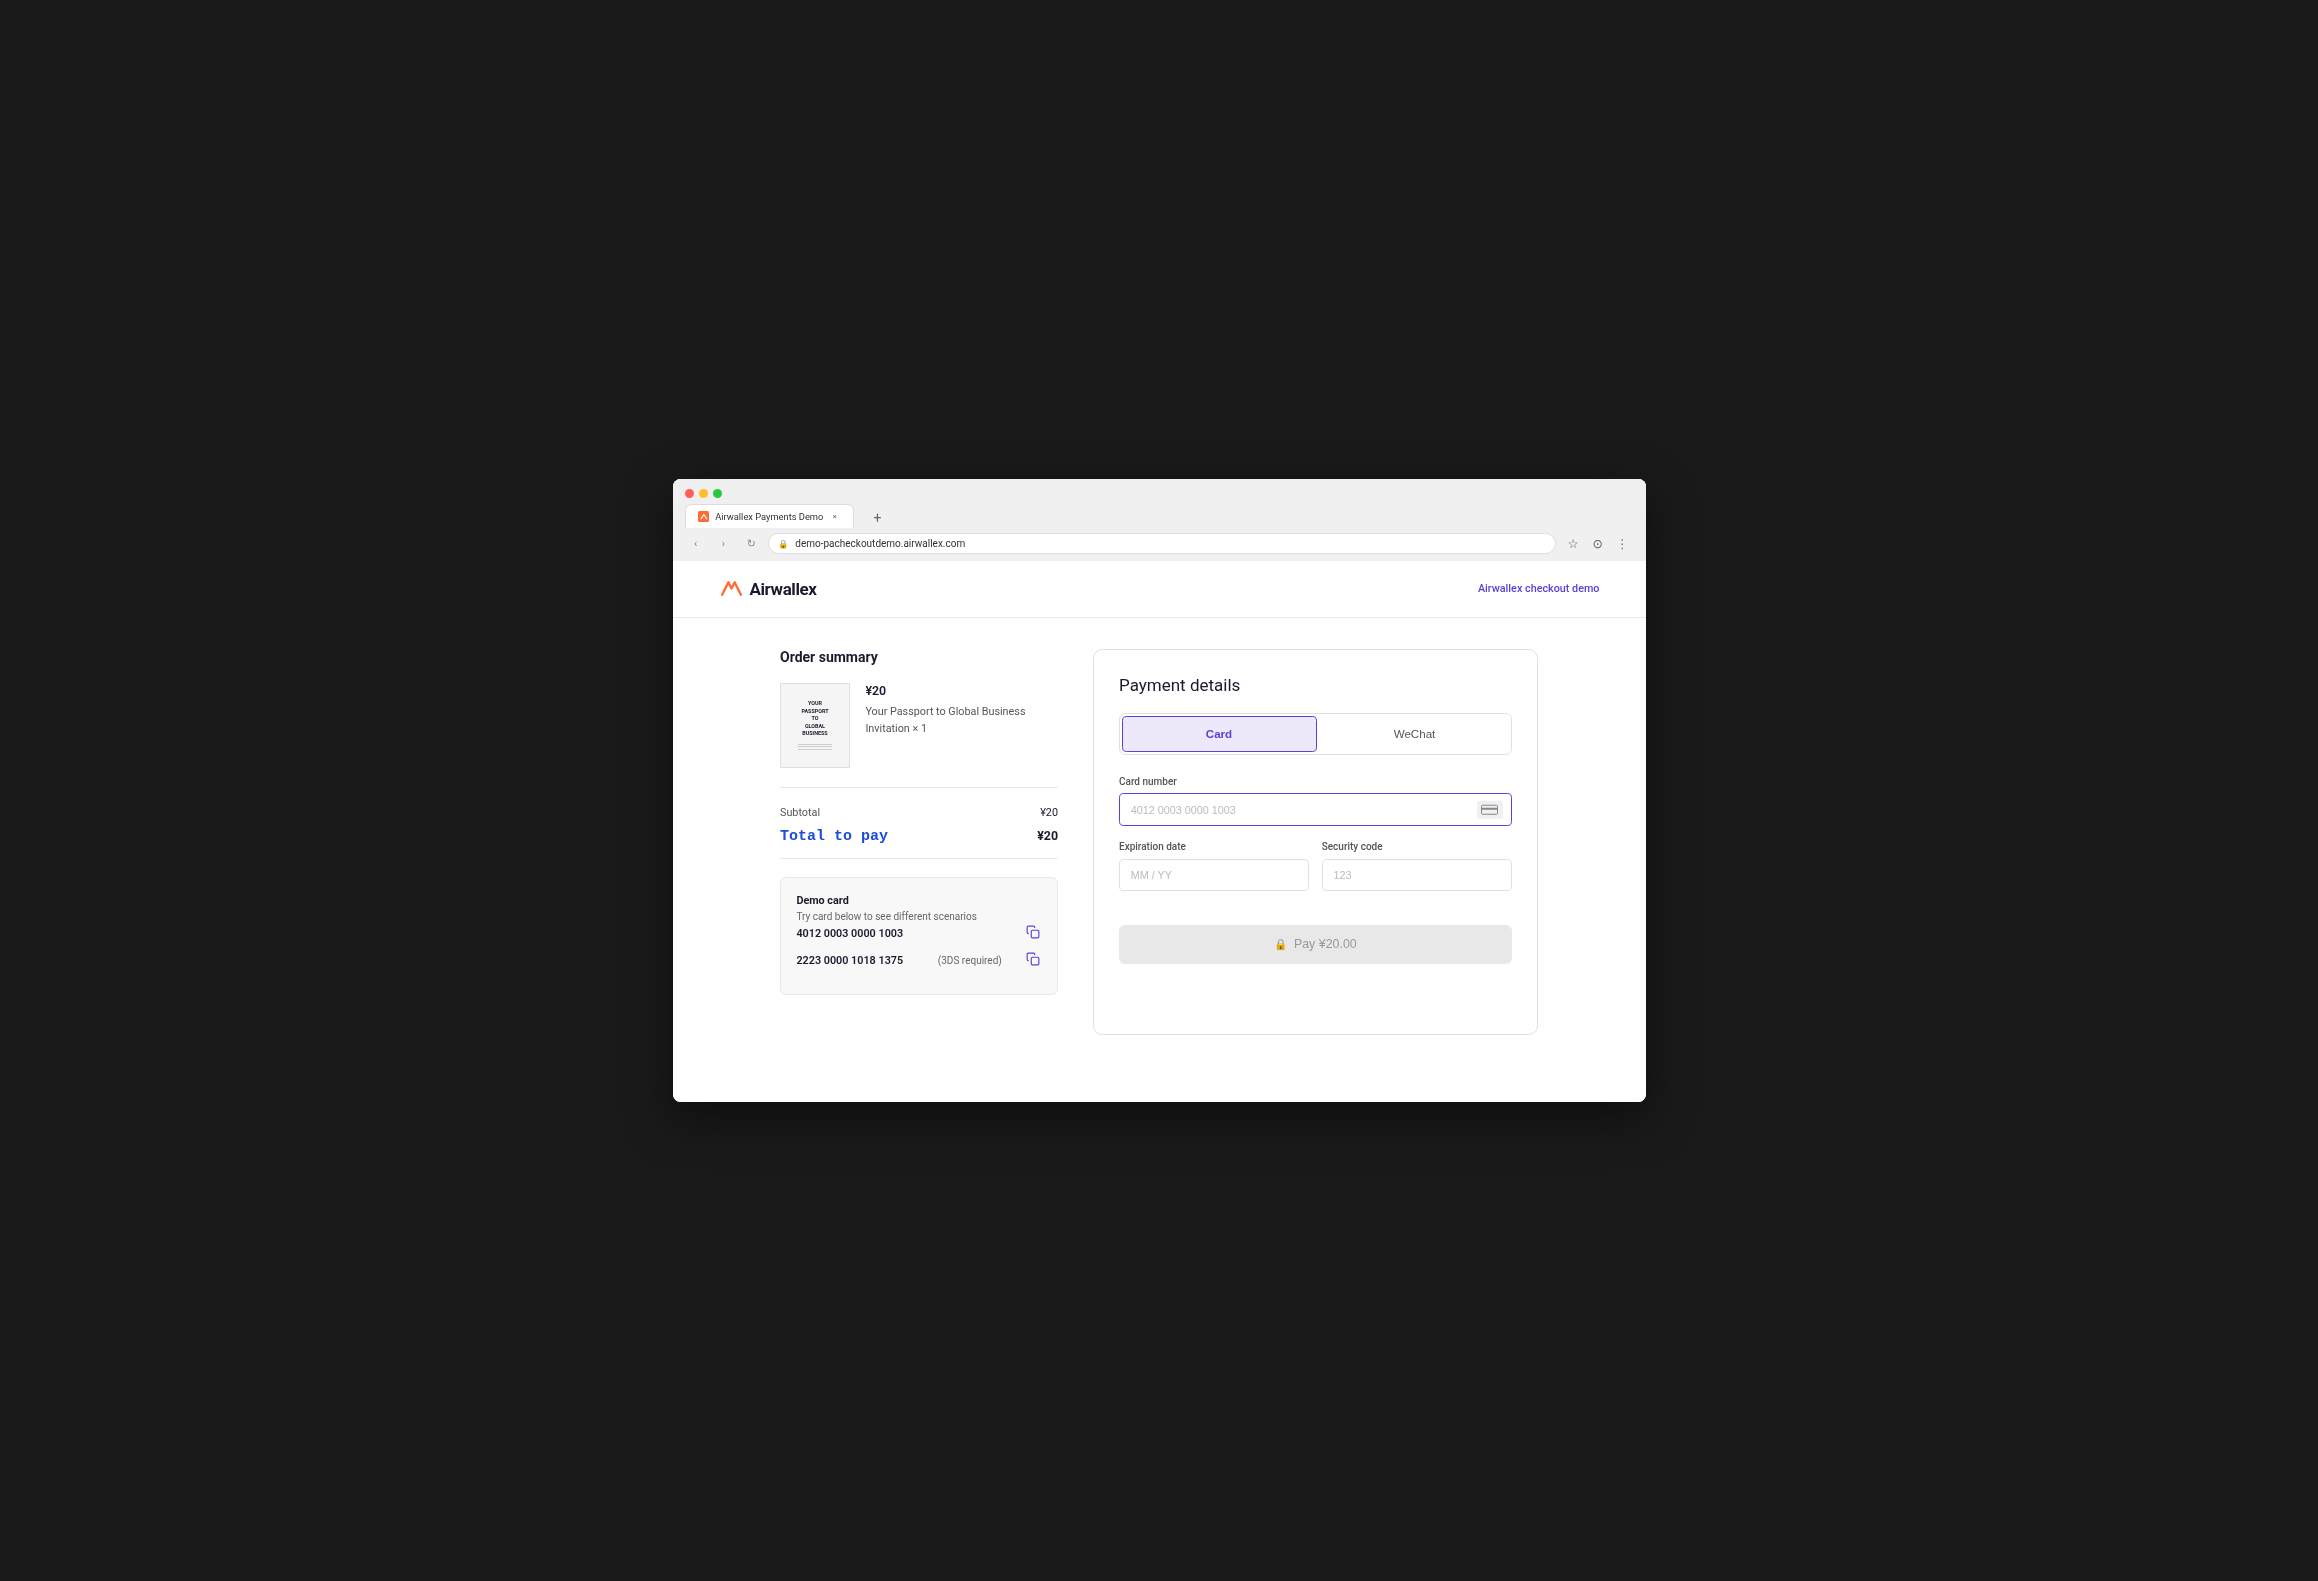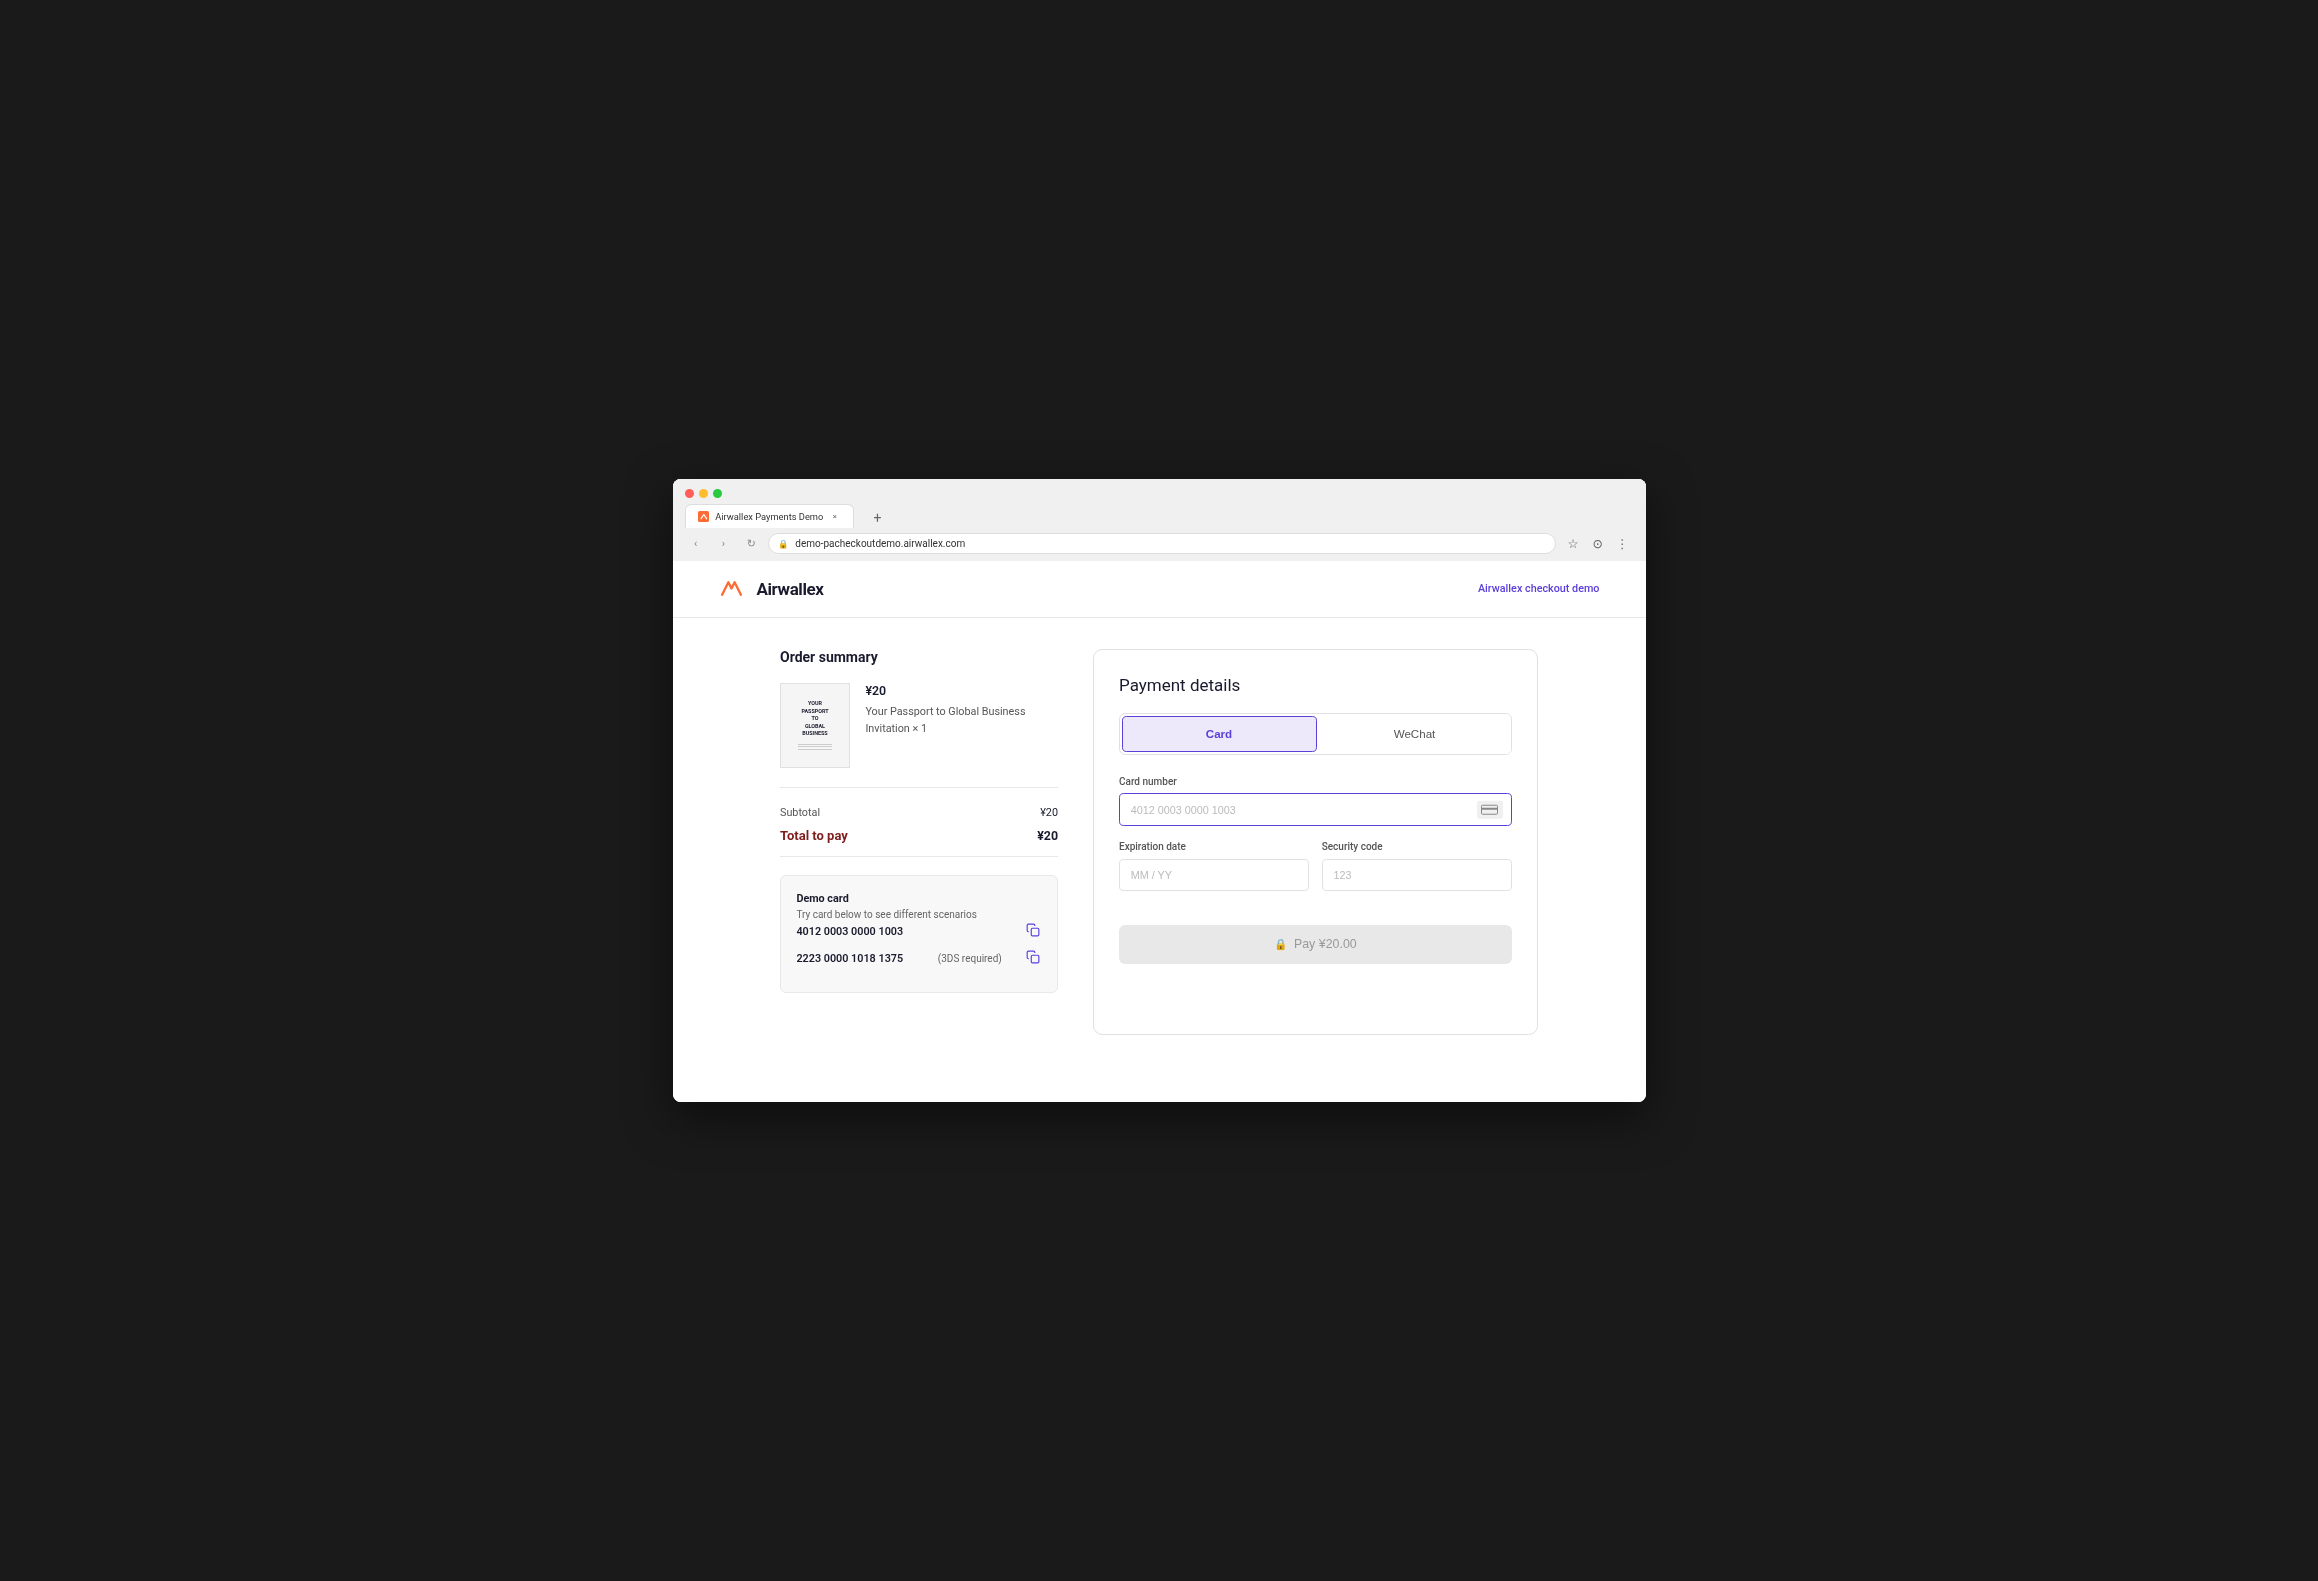--- a/index.html
+++ b/index.html
@@ -174,21 +174,21 @@
       display: flex;
       align-items: center;
       justify-content: space-between;
       padding: 15.4px 46px;
       border-bottom: 0.8px solid #e8e8e8;
     }
 
     .logo {
       display: flex;
       align-items: center;
-      gap: 13px;
+      gap: 6px;
     }
 
     .logo-icon {
       width: 25px;
       height: 25px;
     }
 
     .logo-text {
       font-size: 17px;
       font-weight: 700;
@@ -309,23 +309,24 @@
       font-size: 10.8px;
       color: #1a1a2e;
     }
 
     .total-row {
       display: flex;
       justify-content: space-between;
     }
 
     .total-label {
-      font-size: 13px;
+      font-size: 15px;
       font-weight: 700;
-      color: #7f1d1d;
+      color: #1d4ed8;
+      font-family: Liberation Mono, monospace;
     }
 
     .total-value {
       font-size: 12.4px;
       font-weight: 700;
       color: #1a1a2e;
     }
 
     
     .demo-card-box {

